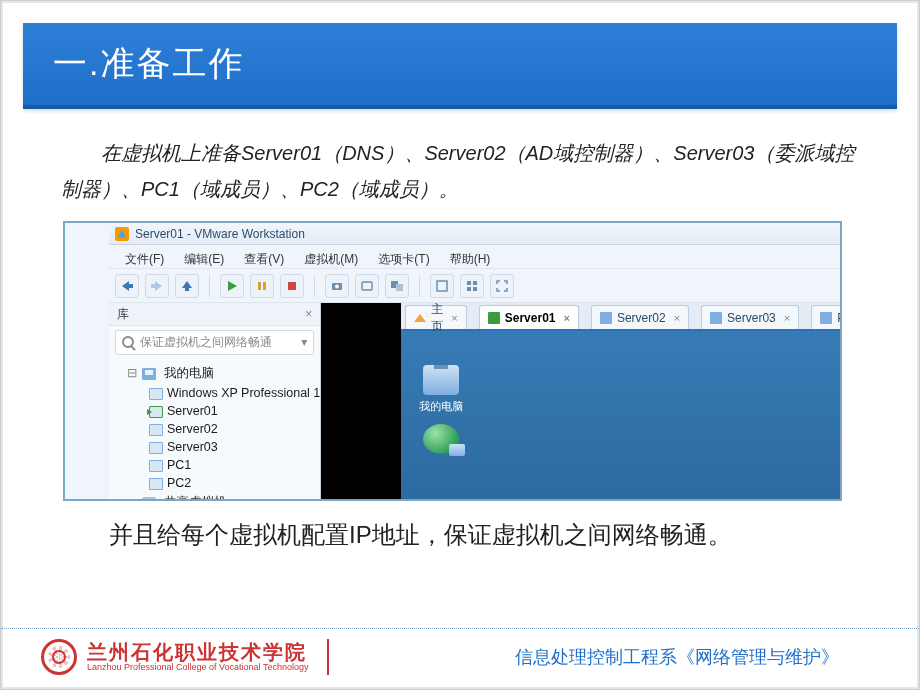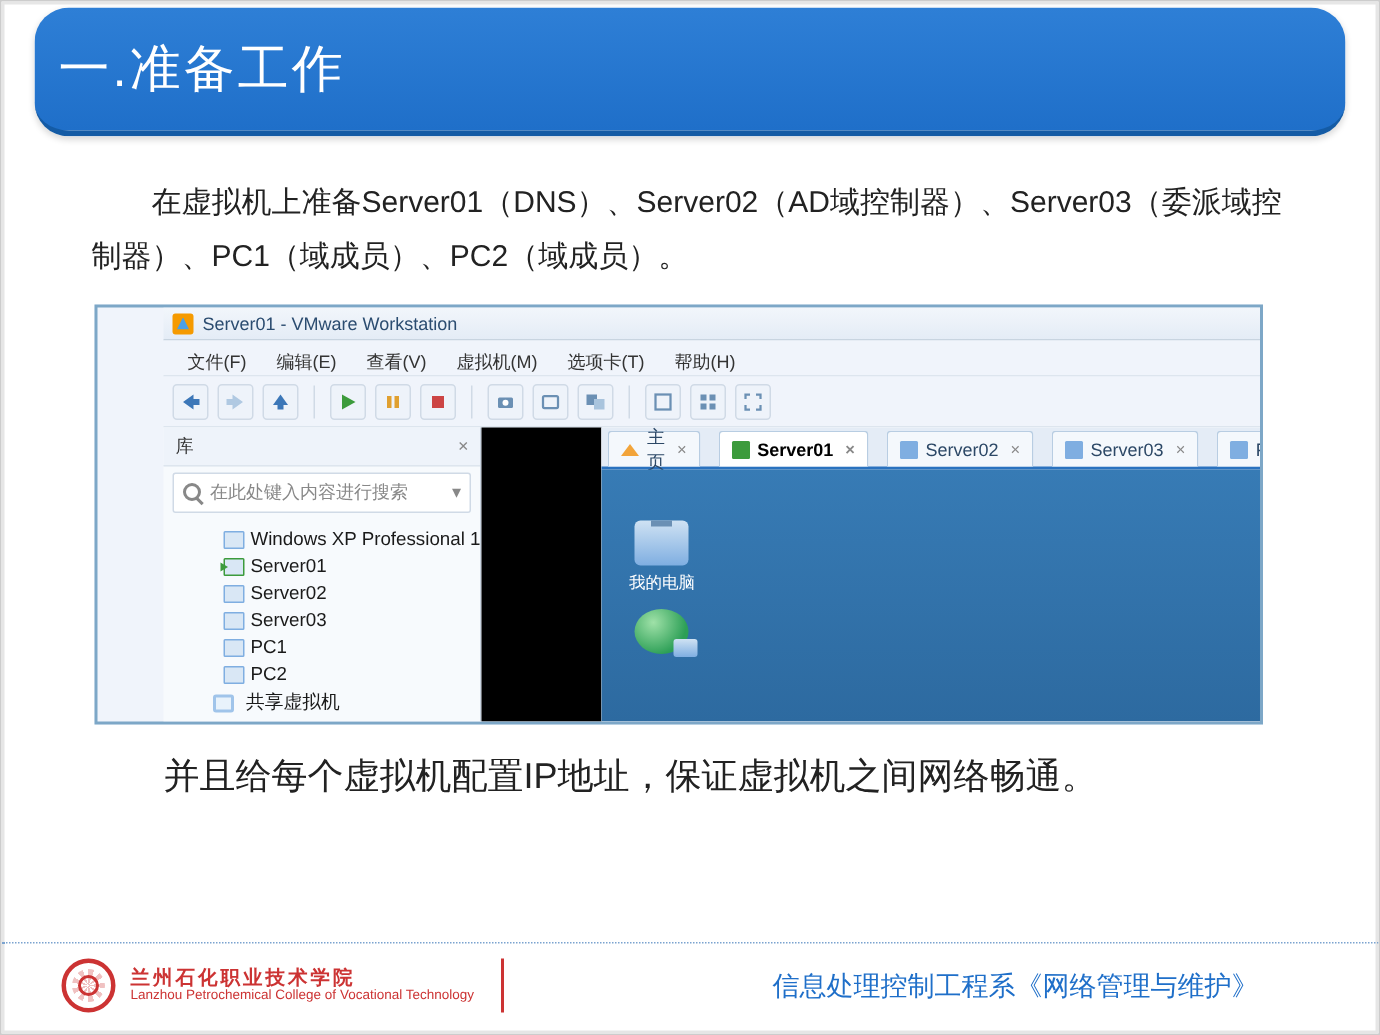--- a/index.html
+++ b/index.html
@@ -10,37 +10,37 @@
     position: relative;
     border: 1px solid #ccc;
     overflow: hidden;
   }
   .outer-frame {
     position: absolute; inset: 0;
     border: 2px solid #e6e6e6;
     pointer-events: none;
   }
   .title-bar {
-    margin: 4px 22px 0 22px;
+    margin: 22px 22px 0 22px;
     background: linear-gradient(#2e7fd6, #1f6fc9);
     color: #fff;
-    padding: 18px 16px;
+    padding: 18px 30px;
     font-size: 34px;
     font-weight: 500;
     letter-spacing: 2px;
     box-shadow: 0 2px 4px rgba(0,0,0,0.15);
     border-bottom: 4px solid #145ba5;
-    border-radius: 23px;
   }
   .intro {
     margin: 26px 60px 14px 60px;
     font-size: 20px;
     color: #222;
     line-height: 1.8;
     text-indent: 2em;
+    font-style: italic;
   }
   .vmware {
     margin: 0 62px;
     border: 2px solid #7da7c7;
     width: 779px;
     height: 280px;
     background: #f0f4fb;
     overflow: hidden;
     position: relative;
     padding-left: 44px;
@@ -244,21 +244,21 @@
   }
   .footer .seal::before{
     content:""; position:absolute; inset:4px;
     background: repeating-conic-gradient(#c33 0 20deg, transparent 20deg 40deg);
     border-radius:50%; opacity:.3;
   }
   .footer .seal::after{
     content:""; width:10px; height:10px; border:2px solid #c33; border-radius:50%;
   }
   .footer .inst { display:flex; flex-direction:column; line-height:1.1;}
-  .footer .cn { font-size:13px; font-family:"KaiTi","STKaiti",serif; color:#c33; font-weight:bold; letter-spacing:2px;}
+  .footer .cn { font-size:20px; font-family:"KaiTi","STKaiti",serif; color:#c33; font-weight:bold; letter-spacing:2px;}
   .footer .en { font-size:9px; color:#c33;}
   .footer .course {
     color:#1f6fc9; font-size:18px; font-family:"KaiTi","STKaiti",serif;
     margin-right: 40px;
   }
 </style>
 </head>
 <body>
 
 <div class="outer-frame"></div>
@@ -354,25 +354,30 @@
   </div>
 
   <div class="vm-body">
     <div class="vm-side">
       <div class="side-head">
         <span>库</span>
         <span class="x">×</span>
       </div>
       <div class="side-search">
         <span class="mag"></span>
-        <span>在此处键入内容进行搜索</span>
+        <span>保证虚拟机之间网络畅通</span>
         <span style="margin-left:auto;color:#888;">▾</span>
       </div>
       <div class="tree">
         <ul>
+          <li class="lvl1">
+            <span class="tw">⊟</span>
+            <span class="ico ico-pc"></span>
+            <span>我的电脑</span>
+          </li>
           <li class="lvl2"><span class="ico ico-vm"></span><span>Windows XP Professional 1</span></li>
           <li class="lvl2"><span class="ico ico-vm-on"></span><span>Server01</span></li>
           <li class="lvl2"><span class="ico ico-vm"></span><span>Server02</span></li>
           <li class="lvl2"><span class="ico ico-vm"></span><span>Server03</span></li>
           <li class="lvl2"><span class="ico ico-vm"></span><span>PC1</span></li>
           <li class="lvl2"><span class="ico ico-vm"></span><span>PC2</span></li>
           <li class="lvl1">
             <span class="tw"></span>
             <span class="ico ico-share"></span>
             <span>共享虚拟机</span>
@@ -431,17 +436,17 @@
   </div>
 </div>
 
 <p class="outro">并且给每个虚拟机配置IP地址，保证虚拟机之间网络畅通。</p>
 
 <div class="footer">
   <div class="logo">
     <div class="seal"></div>
     <div class="inst">
       <span class="cn">兰州石化职业技术学院</span>
-      <span class="en">Lanzhou Petrochemical College of Vocational Technology</span>
+      <span class="en">Lanzhou Professional College of Vocational Technology</span>
     </div>
   </div>
   <div class="course">信息处理控制工程系《网络管理与维护》</div>
 </div>
 
 </body></html>

